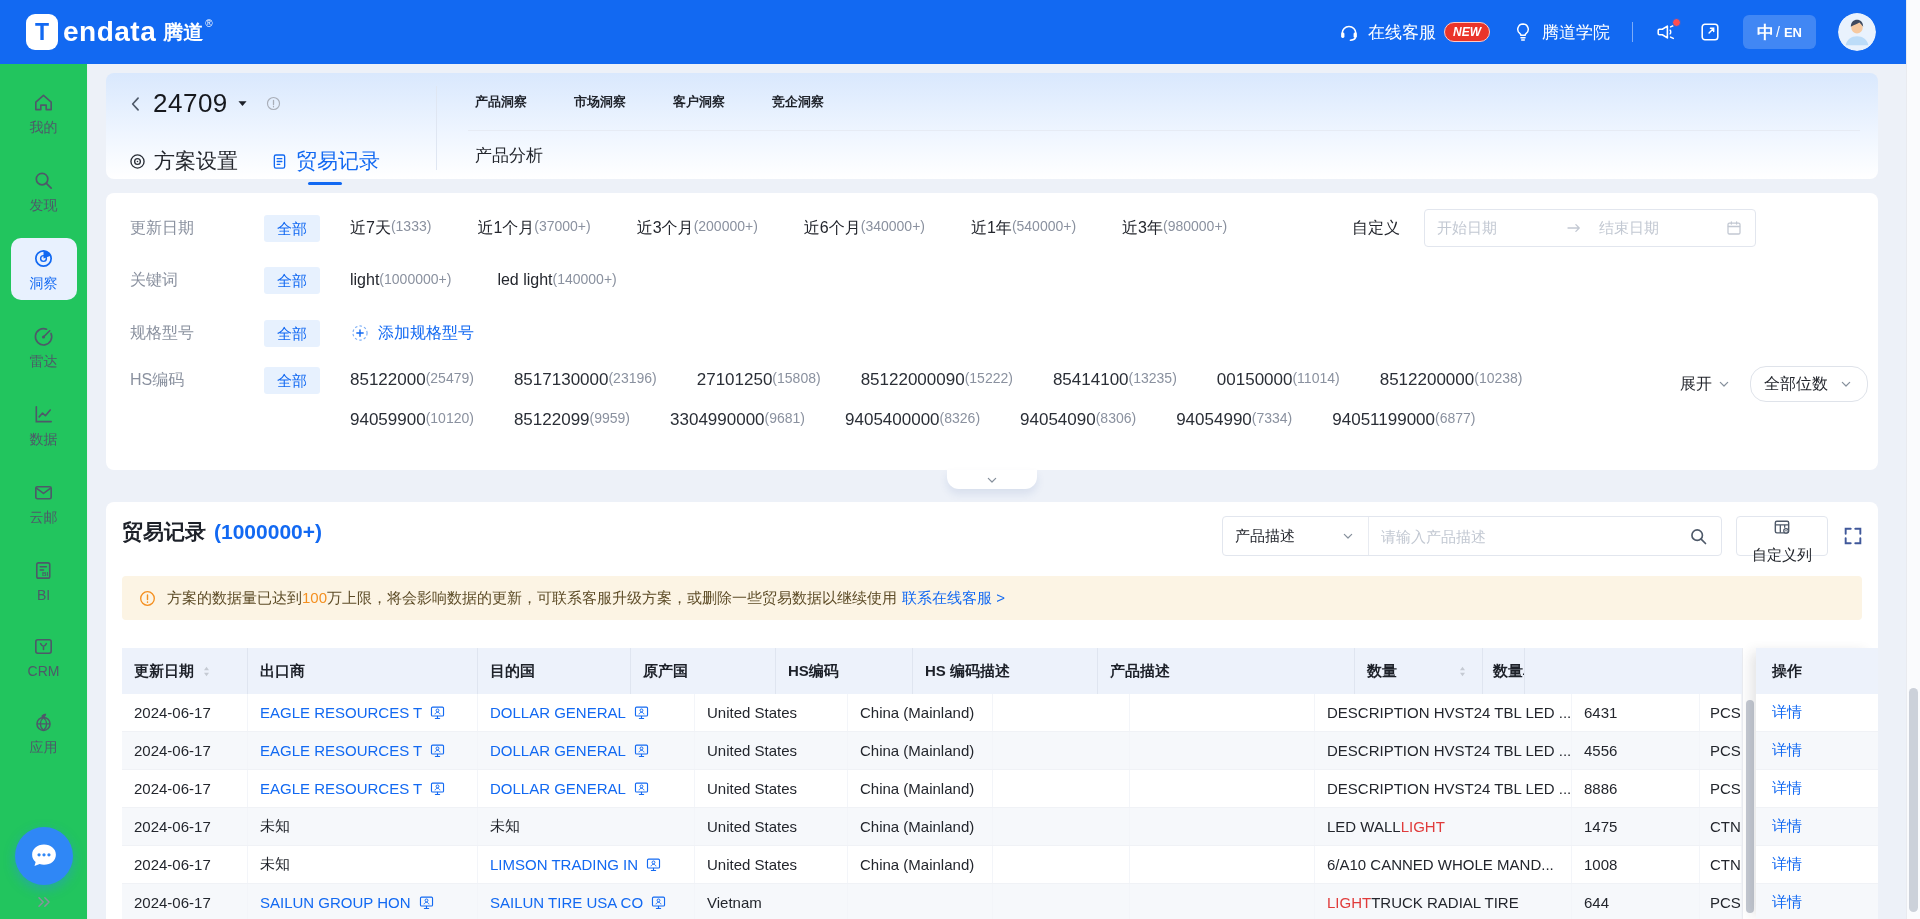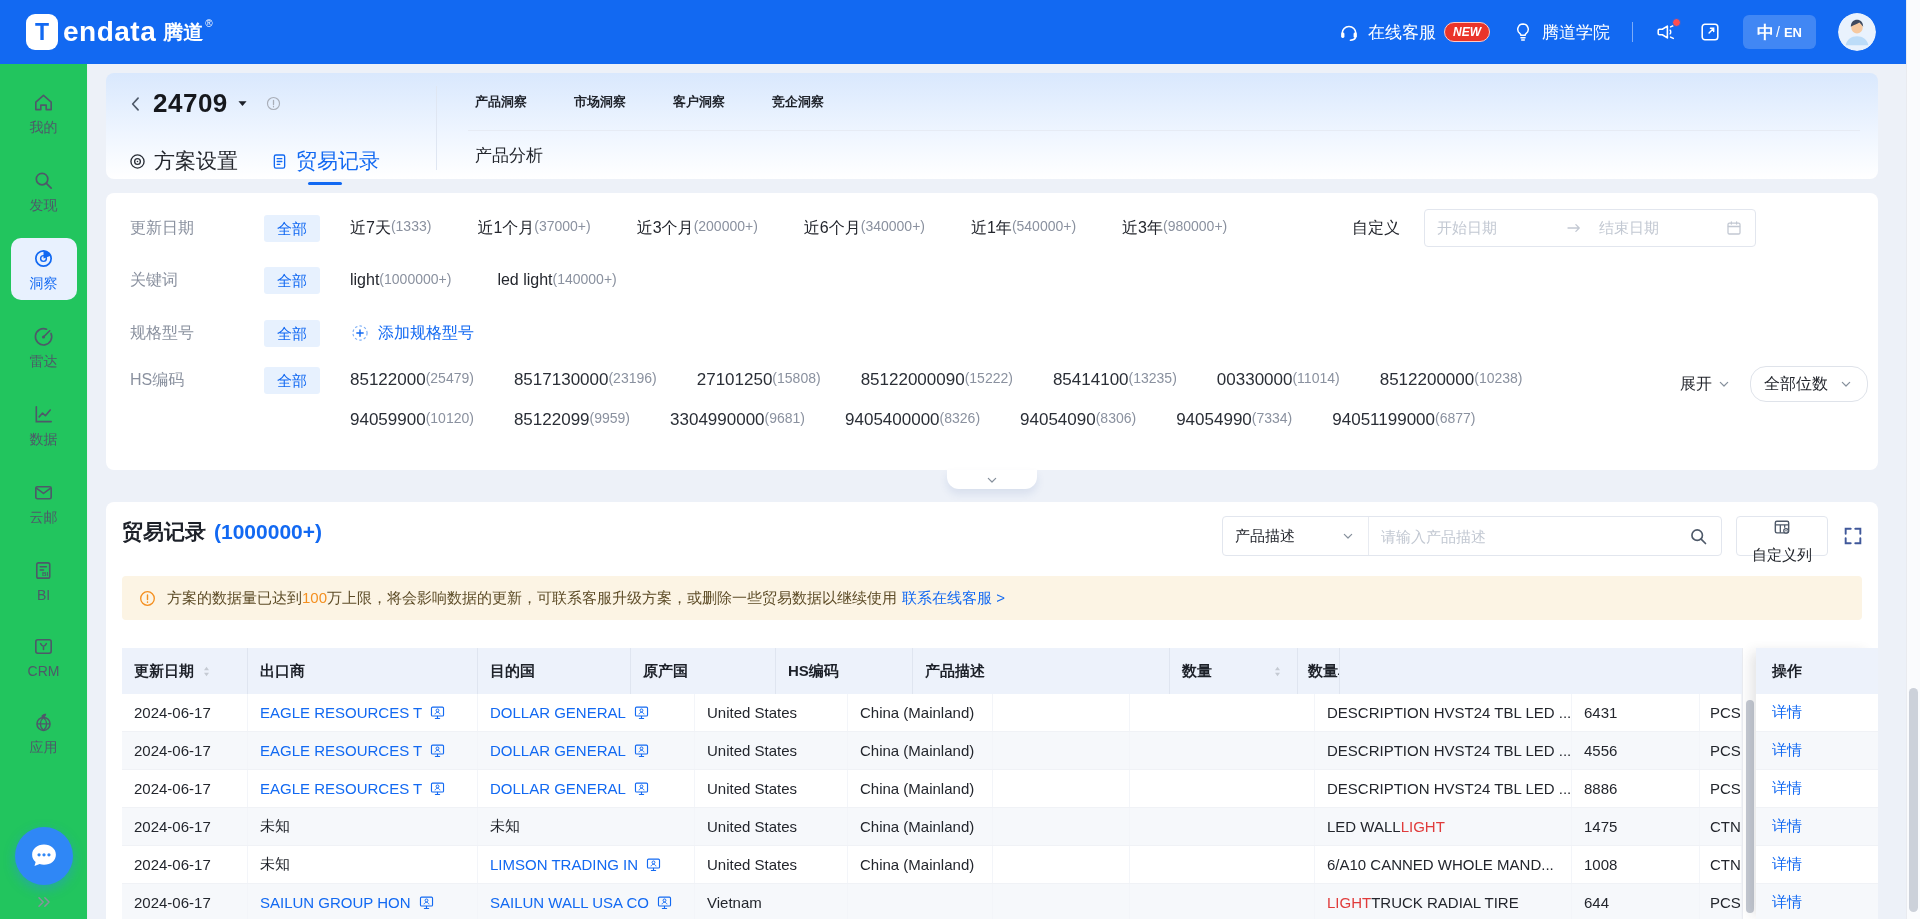--- a/index.html
+++ b/index.html
@@ -36,21 +36,21 @@
   .side-label { font-size:14px; }
   .side-item.active { background:#e8f1fe; color:#1269f2; }
   .chat-fab { position:absolute; bottom:34px; left:50%; transform:translateX(-50%); width:58px; height:58px; border-radius:50%; background:#2f87f6; display:flex; align-items:center; justify-content:center; box-shadow:0 4px 12px rgba(47,135,246,.45); cursor:pointer; }
   .chat-icn { width:38px; height:38px; display:block; }
   .side-collapse { position:absolute; bottom:7px; left:50%; transform:translateX(-50%); cursor:pointer; width:20px; height:20px; }
 
   
   .header-card { position:absolute; left:106px; top:73px; width:1772px; height:106px; border-radius:8px; background:linear-gradient(180deg,#d9e8fd 0%,#eef5ff 55%,#ffffff 100%); }
   .plan-row { position:absolute; left:20px; top:15px; display:flex; align-items:center; gap:7px; }
   .back-btn { width:20px; height:20px; cursor:pointer; }
-  .plan-id { font-size:26px; font-weight:bold; color:#16181d; letter-spacing:.5px; }
+  .plan-id { font-size:26px; font-weight:normal; color:#16181d; letter-spacing:.5px; }
   .plan-caret { width:15px; height:15px; cursor:pointer; }
   .plan-info { width:17px; height:17px; margin-left:8px; }
   .sub-nav { position:absolute; left:22px; top:74px; display:flex; gap:32px; }
   .sub-tab { position:relative; display:flex; align-items:center; gap:7px; font-size:21px; color:#23262d; cursor:pointer; white-space:nowrap; }
   .sub-icn { width:19px; height:19px; }
   .sub-tab.active { color:#1269f2; }
   .sub-tab.active::after { content:""; position:absolute; left:50%; transform:translateX(-50%); bottom:-10px; width:34px; height:3px; border-radius:2px; background:#1269f2; }
   .hdr-vdiv { position:absolute; left:330px; top:13px; height:84px; width:1px; background:#dfe6f2; }
   .main-tabs { position:absolute; left:369px; top:0; height:57px; display:flex; align-items:center; gap:47px; }
   .main-tab { font-size:13px; font-weight:700; color:#1d2129; cursor:pointer; white-space:nowrap; }
@@ -459,21 +459,21 @@
             </div>
             <div class="fopt hs-opt">
               <span class="n">85122000090</span>
               <span class="c">(15222)</span>
             </div>
             <div class="fopt hs-opt">
               <span class="n">85414100</span>
               <span class="c">(13235)</span>
             </div>
             <div class="fopt hs-opt">
-              <span class="n">00330000</span>
+              <span class="n">00150000</span>
               <span class="c">(11014)</span>
             </div>
             <div class="fopt hs-opt">
               <span class="n">8512200000</span>
               <span class="c">(10238)</span>
             </div>
           </div>
         <div class="hs-line">
             <div class="fopt hs-opt">
               <span class="n">94059900</span>
@@ -602,20 +602,23 @@
             <span class="th-label">出口商</span>
           </div>
           <div class="th c3">
             <span class="th-label">目的国</span>
           </div>
           <div class="th c4">
             <span class="th-label">原产国</span>
           </div>
           <div class="th c5">
             <span class="th-label">HS编码</span>
+          </div>
+          <div class="th c6">
+            <span class="th-label">HS 编码描述</span>
           </div>
           <div class="th c7">
             <span class="th-label">产品描述</span>
           </div>
           <div class="th c8">
             <span class="th-label">数量</span>
             <span class="icn sort sort-end">
               <svg viewBox="0 0 24 24">
                 <path d="M12 4.5 16 10H8z" fill="#c5cad3"></path>
                 <path d="M12 19.5 8 14h8z" fill="#c5cad3"></path>
@@ -781,21 +784,21 @@
               <span class="icn comp-icn">
                 <svg viewBox="0 0 24 24">
                   <rect x="3.5" y="4.5" width="17" height="12.5" rx="1.6" fill="none" stroke="#1269f2" stroke-width="1.6"></rect>
                   <path d="M9 20.5h6M12 17.5v3" stroke="#1269f2" stroke-width="1.6" stroke-linecap="round"></path>
                   <circle cx="12" cy="9" r="2" fill="none" stroke="#1269f2" stroke-width="1.4"></circle>
                   <path d="M8.5 14.5c.6-1.8 1.9-2.7 3.5-2.7s2.9.9 3.5 2.7" fill="none" stroke="#1269f2" stroke-width="1.4"></path>
                 </svg>
               </span>
             </div>
             <div class="td comp c2">
-              <span class="comp-link">SAILUN WALL USA CO</span>
+              <span class="comp-link">SAILUN TIRE USA CO</span>
               <span class="icn comp-icn">
                 <svg viewBox="0 0 24 24">
                   <rect x="3.5" y="4.5" width="17" height="12.5" rx="1.6" fill="none" stroke="#1269f2" stroke-width="1.6"></rect>
                   <path d="M9 20.5h6M12 17.5v3" stroke="#1269f2" stroke-width="1.6" stroke-linecap="round"></path>
                   <circle cx="12" cy="9" r="2" fill="none" stroke="#1269f2" stroke-width="1.4"></circle>
                   <path d="M8.5 14.5c.6-1.8 1.9-2.7 3.5-2.7s2.9.9 3.5 2.7" fill="none" stroke="#1269f2" stroke-width="1.4"></path>
                 </svg>
               </span>
             </div>
             <div class="td c3">Vietnam</div>

